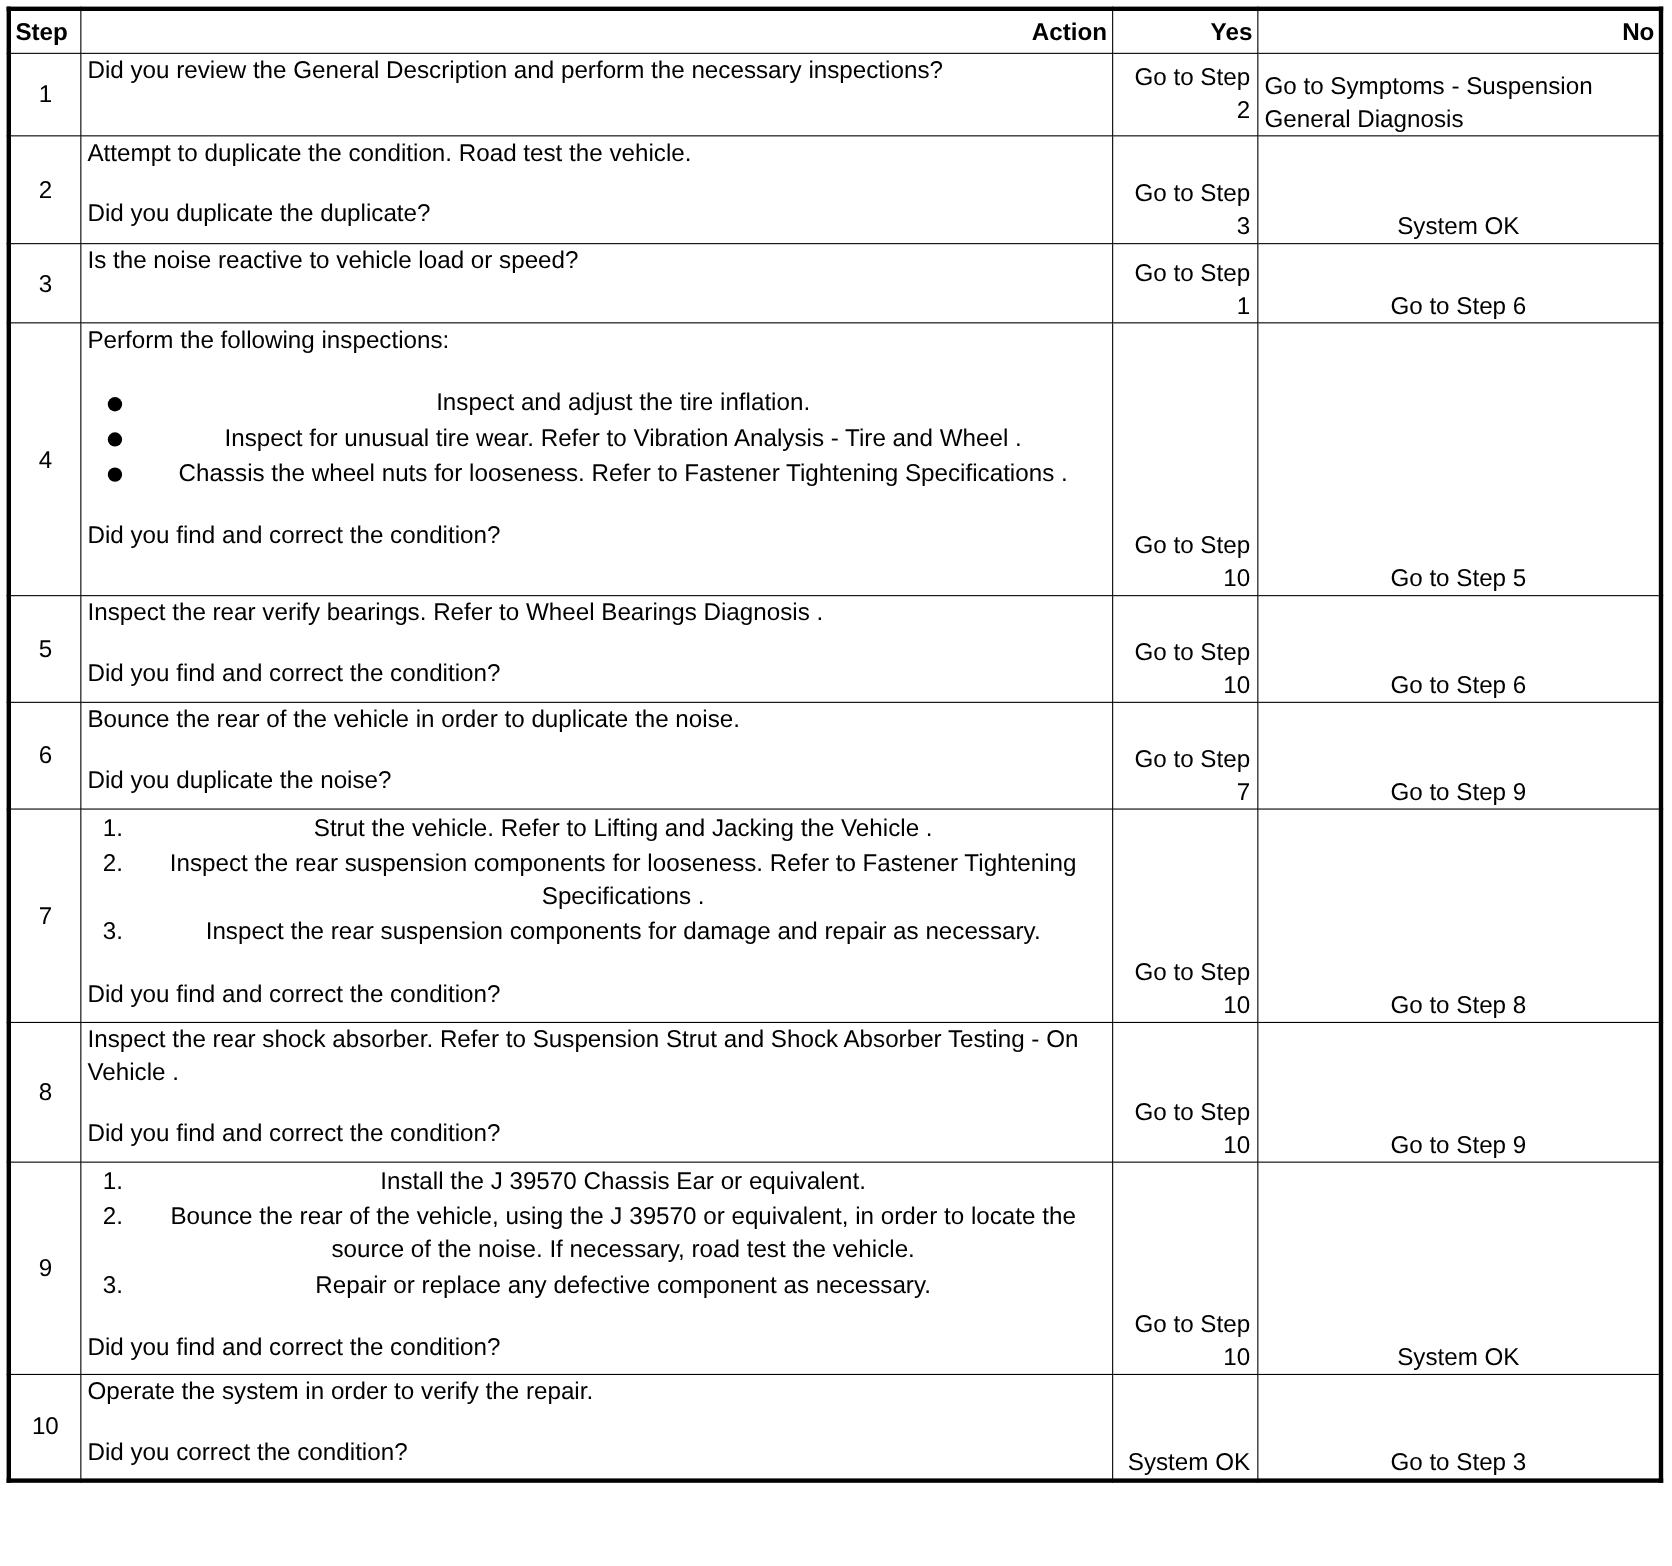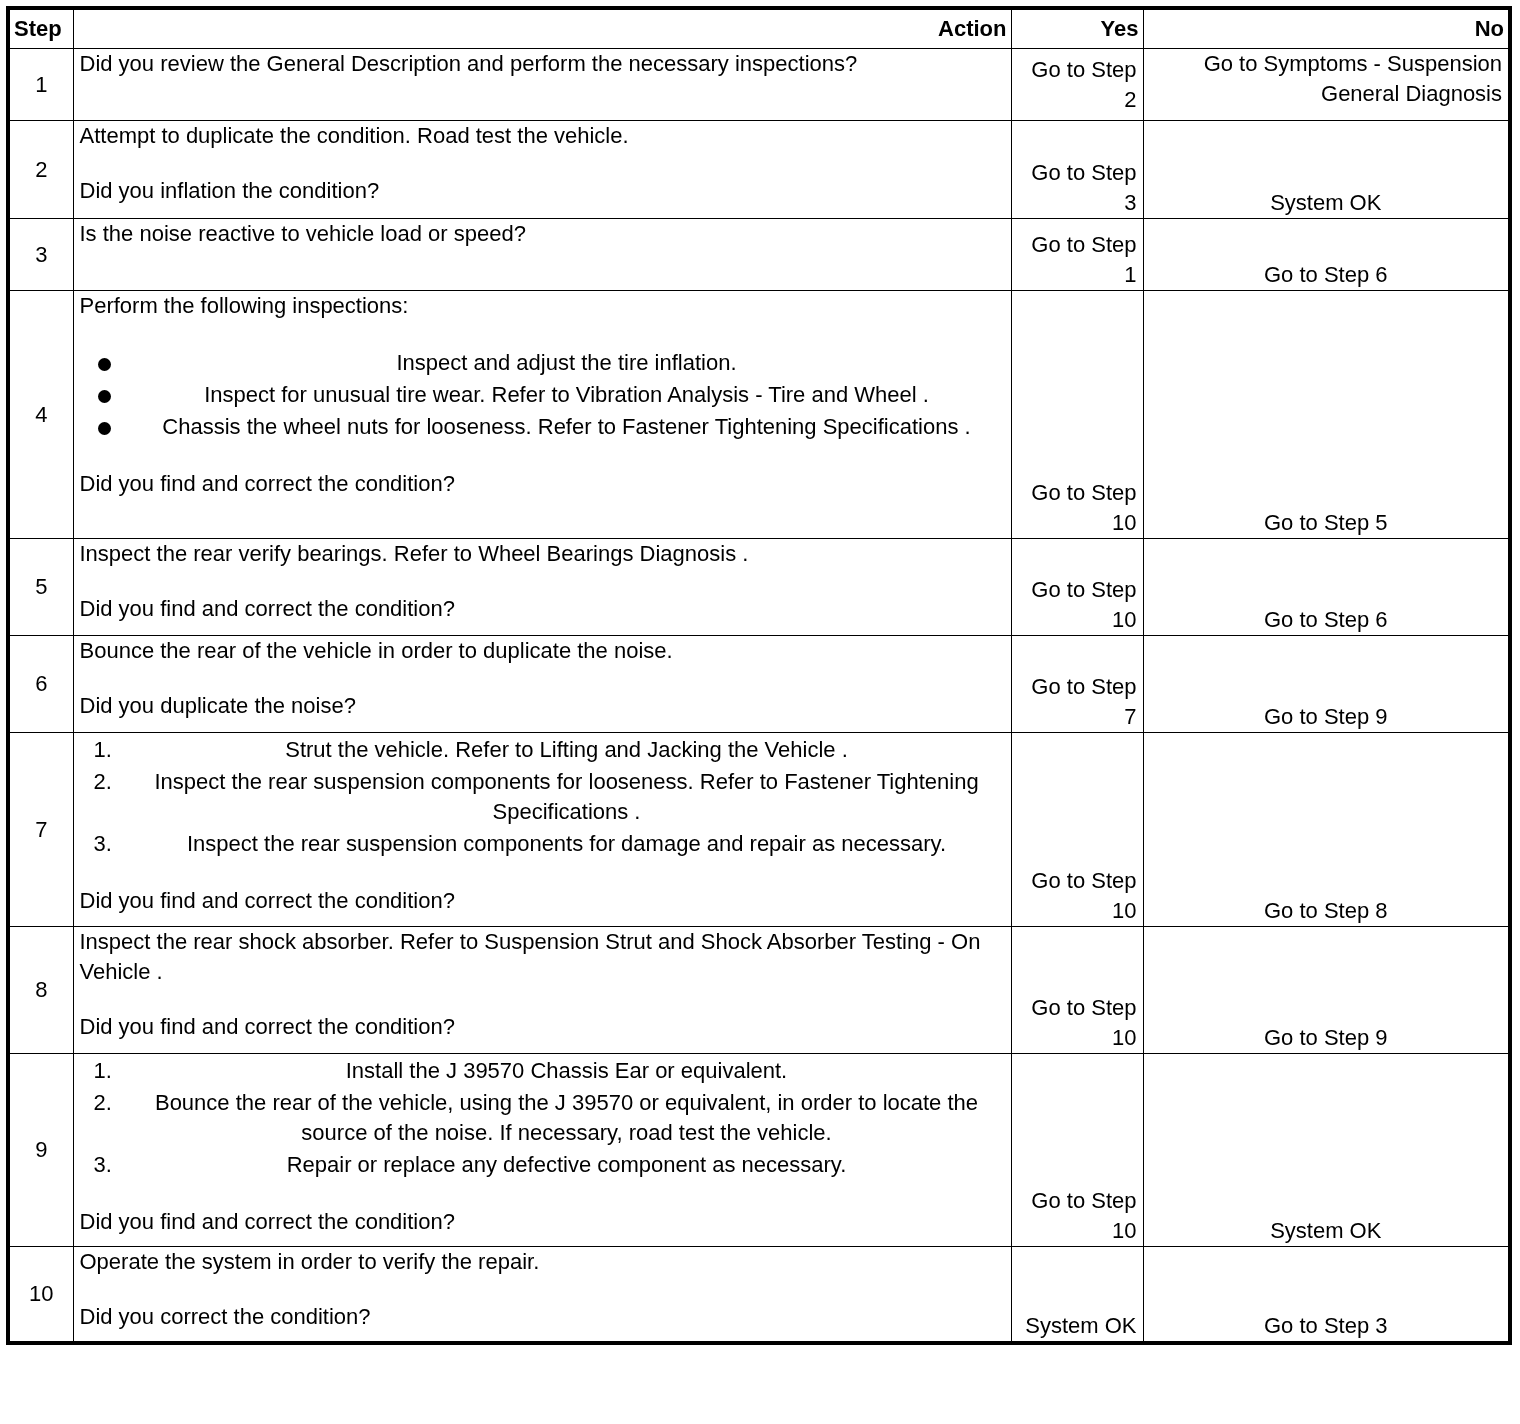--- a/index.html
+++ b/index.html
@@ -21,21 +21,21 @@
   col.c-step { width: 65px; }
   col.c-action { width: 938px; }
   col.c-yes { width: 132px; }
   col.c-no { width: 367px; }
   th { font-weight: bold; text-align: right; height: 38px; vertical-align: middle !important; padding: 0 4px !important; }
   th.step-h { text-align: left; }
   td.def { height: 71px; padding: 6px 6px 0 4px; }
   td.stepnum { text-align: center; vertical-align: middle !important; }
   td.yes { text-align: right; vertical-align: bottom !important; padding-bottom: 2px; }
   td.no { text-align: center; vertical-align: bottom !important; padding-bottom: 2px; }
-  td.no.top { text-align: right; vertical-align: top !important; padding-top: 0; }
+  td.no.top { text-align: left; vertical-align: top !important; padding-top: 14px; }
   td.yes.top { vertical-align: top !important; padding-top: 6px; }
   td.action { padding-top: 6px; padding-bottom: 4px; }
   .para { margin: 0; }
   .gap { height: 25px; }
   ul.bullets, ol.nums { margin: 0; padding: 0; list-style: none; text-align: center; }
   ul.bullets li, ol.nums li { position: relative; padding-left: 49px; margin: 2px 0; }
   ul.bullets li .mark {
     position: absolute; left: 18px; top: 10px; width: 13px; height: 13px; border-radius: 50%; background: #000;
   }
   ol.nums li .mark { position: absolute; left: 14px; top: 0; }
@@ -67,21 +67,21 @@
         </td>
       <td class="yes top">Go to Step 2</td>
       <td class="no top">Go to  Symptoms - Suspension General Diagnosis</td>
     </tr>
 
     <tr style="height:98px">
       <td class="stepnum">2</td>
       <td class="action">
         <p class="para">Attempt to duplicate the condition. Road test the vehicle.</p>
         <div class="gap"></div>
-        <p class="para">Did you inflation the condition?</p>
+        <p class="para">Did you duplicate the duplicate?</p>
       </td>
       <td class="yes">Go to Step 3</td>
       <td class="no">System OK</td>
     </tr>
 
     <tr style="height:72px">
       <td class="stepnum">3</td>
       <td class="action">
           <p class="para">Is the noise reactive to vehicle load or speed?</p>
         </td>

